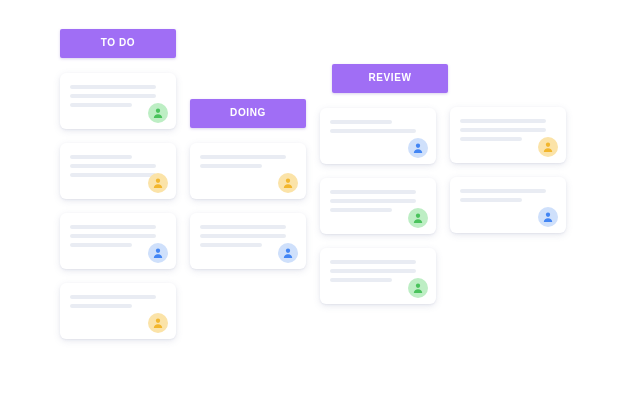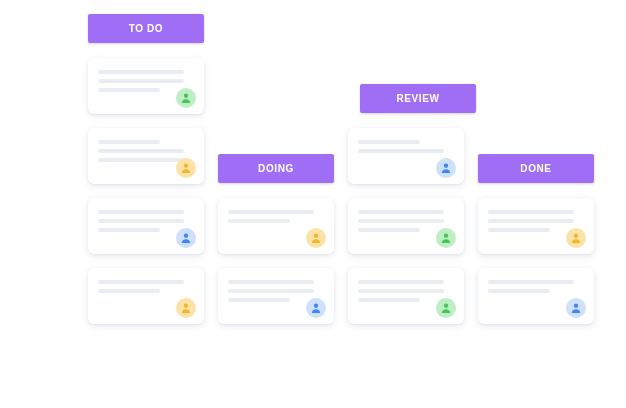--- a/index.html
+++ b/index.html
@@ -15,22 +15,22 @@
   }
 
   #board {
     position: absolute;
     left: 0;
     top: 0;
     width: 626px;
     height: 338px;
     display: flex;
     justify-content: flex-start;
-    align-items: flex-end;
-    padding-left: 88px;
+    align-items: center;
+    padding-left: 60px;
     box-sizing: border-box;
   }
 
   .column {
     width: 116px;
     margin-right: 14px;
     display: flex;
     flex-direction: column;
     align-items: center;
   }
@@ -259,23 +259,20 @@
               <svg width="12" height="12" viewBox="0 0 24 24" aria-hidden="true">
                 <circle cx="12" cy="7.5" r="4.3" fill="#49c35c"></circle>
                 <path d="M3.6 22c0-4.6 3.8-7.4 8.4-7.4s8.4 2.8 8.4 7.4z" fill="#49c35c"></path>
               </svg>
             </span>
           </div>
         </div>
       </div>
     </div>
     <div class="column">
-      <div class="column-header" style="background: rgb(160, 110, 245);">
-        <span class="column-header-label">DONE</span>
-      </div>
       <div class="card-list">
         <div class="card">
           <div class="card-lines">
             <div class="line w-long" style="background: rgb(233, 236, 243);"></div>
             <div class="line w-long" style="background: rgb(233, 236, 243);"></div>
             <div class="line w-med" style="background: rgb(233, 236, 243);"></div>
           </div>
           <div class="avatar yellow">
             <span>
               <svg width="12" height="12" viewBox="0 0 24 24" aria-hidden="true">

